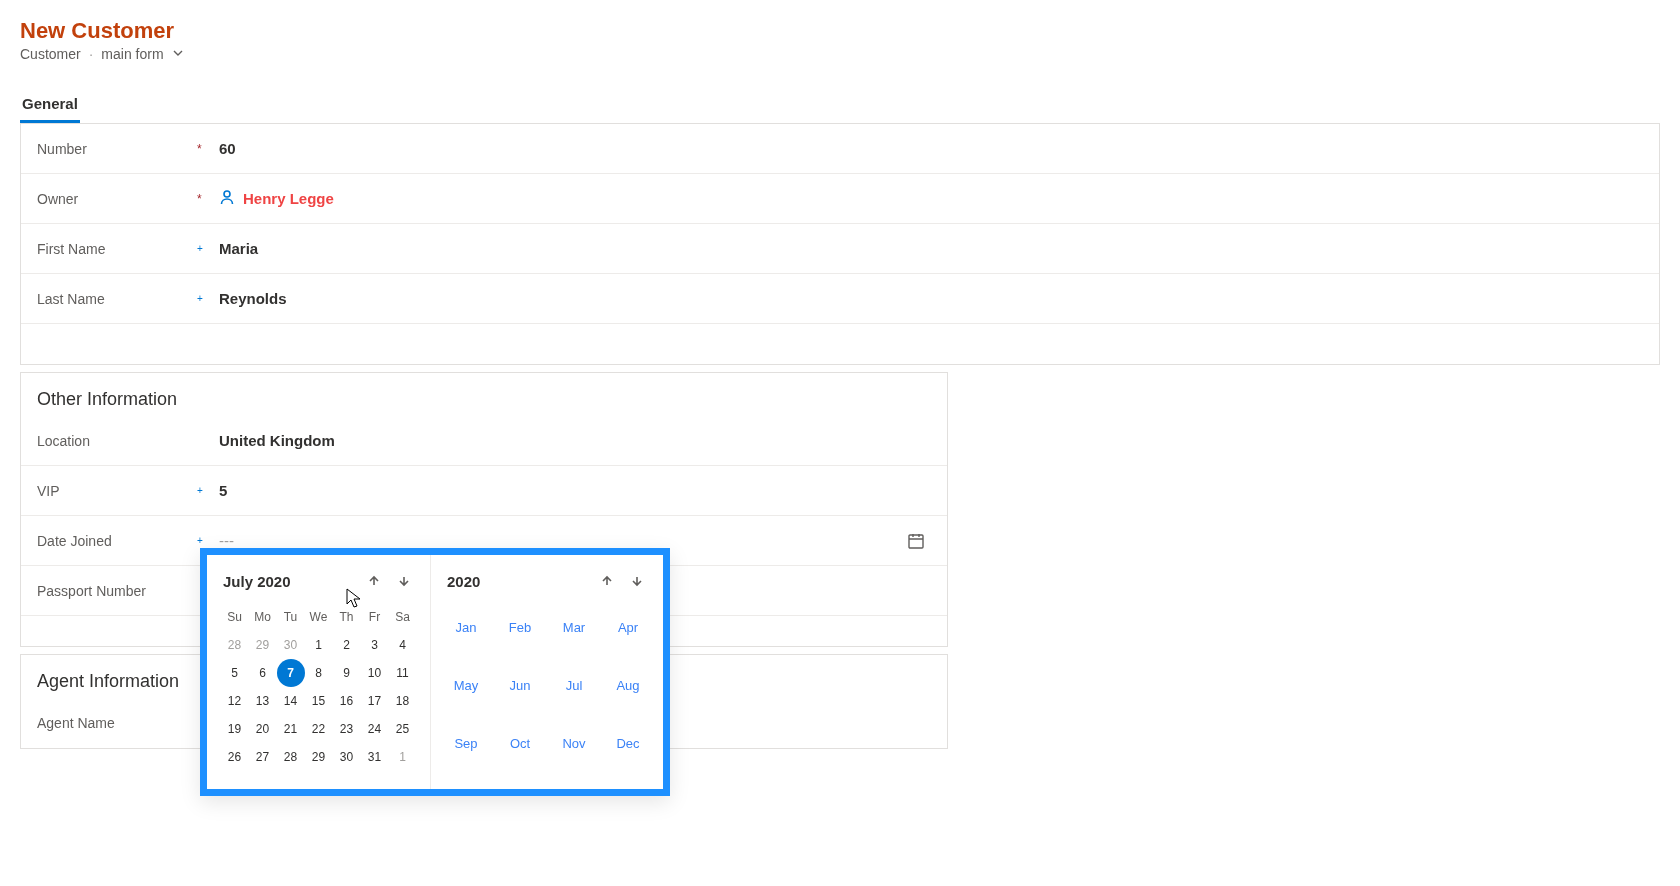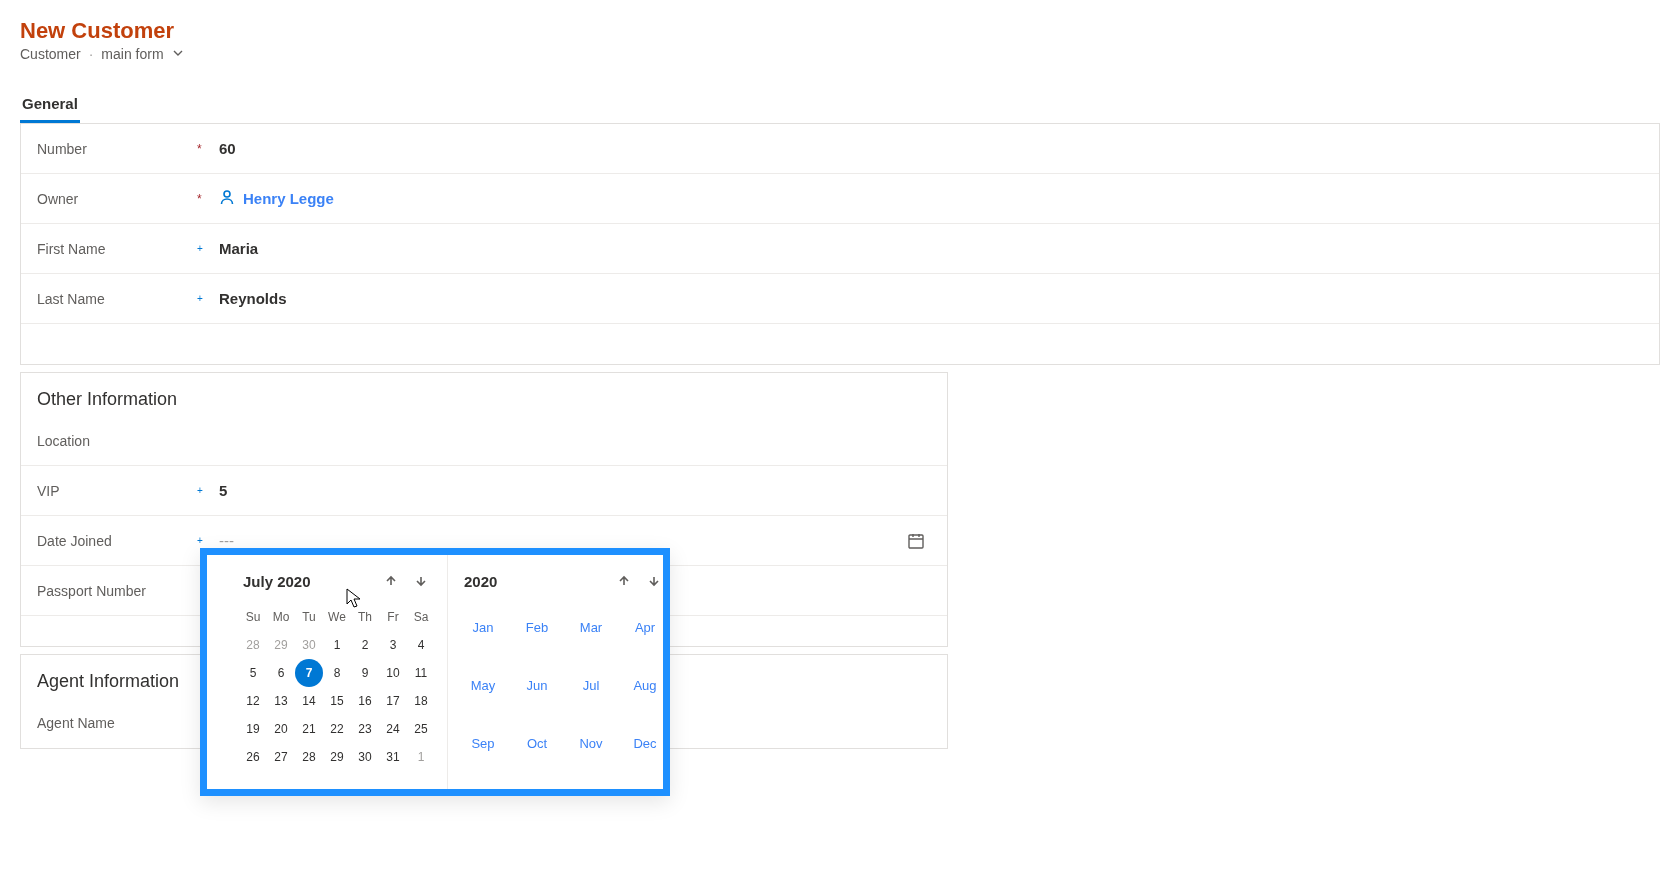--- a/index.html
+++ b/index.html
@@ -93,21 +93,21 @@
     font-size: 15px;
     font-weight: 600;
     color: #323130;
     flex: 1 1 auto;
   }
   .field-value.placeholder {
     color: #a19f9d;
     font-weight: 400;
   }
   .owner-link {
-    color: #3b82f6;
+    color: #ef4444;
     font-weight: 600;
     display: inline-flex;
     align-items: center;
     gap: 8px;
     cursor: pointer;
   }
   .person-icon svg { width: 16px; height: 16px; stroke: #0078d4; fill: none; stroke-width: 1.6; }
   .narrow-section { width: 928px; }
   .date-row .cal-btn {
     position: absolute;
@@ -124,21 +124,20 @@
   .datepicker-wrap {
     position: absolute;
     left: 200px;
     top: 548px;
     z-index: 50;
     border: 7px solid #1e90ff;
     background: #fff;
     display: flex;
     width: 470px;
     box-shadow: 0 6px 20px rgba(0,0,0,0.1);
-    padding-left: 20px;
   }
   .dp-pane {
     padding: 16px 12px 18px 12px;
   }
   .dp-pane.days { width: 224px; border-right: 1px solid #edebe9; }
   .dp-pane.months { width: 232px; }
   .dp-head {
     display: flex;
     align-items: center;
     justify-content: space-between;
@@ -254,20 +253,21 @@
       <div class="field-value">Reynolds</div>
     </div>
     <div class="field-row" style="border-bottom:none;min-height:40px;"></div>
   </div>
 
   <div class="section boxed narrow-section">
     <div class="section-heading">Other Information</div>
     <div class="field-row">
       <div class="field-label">Location</div>
       <div class="req"></div>
+      <div class="field-value">United Kingdom</div>
     </div>
     <div class="field-row">
       <div class="field-label">VIP</div>
       <div class="req blue">+</div>
       <div class="field-value">5</div>
     </div>
     <div class="field-row date-row">
       <div class="field-label">Date Joined</div>
       <div class="req blue">+</div>
       <div class="field-value placeholder">---</div>

